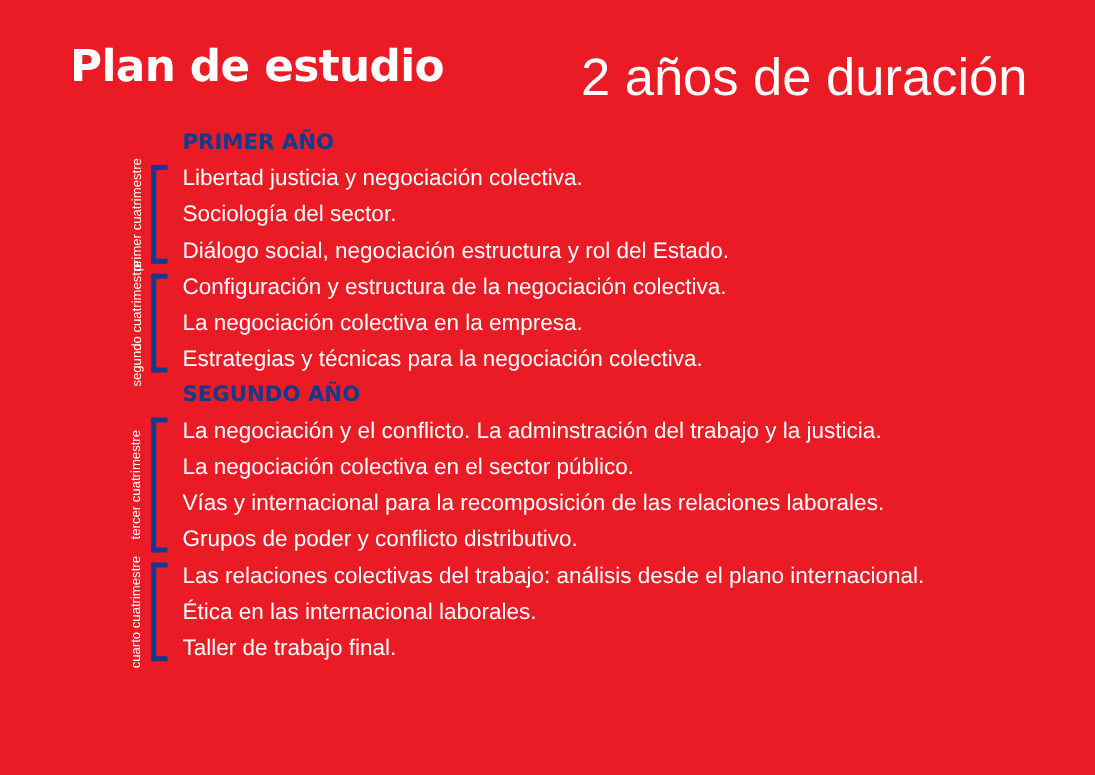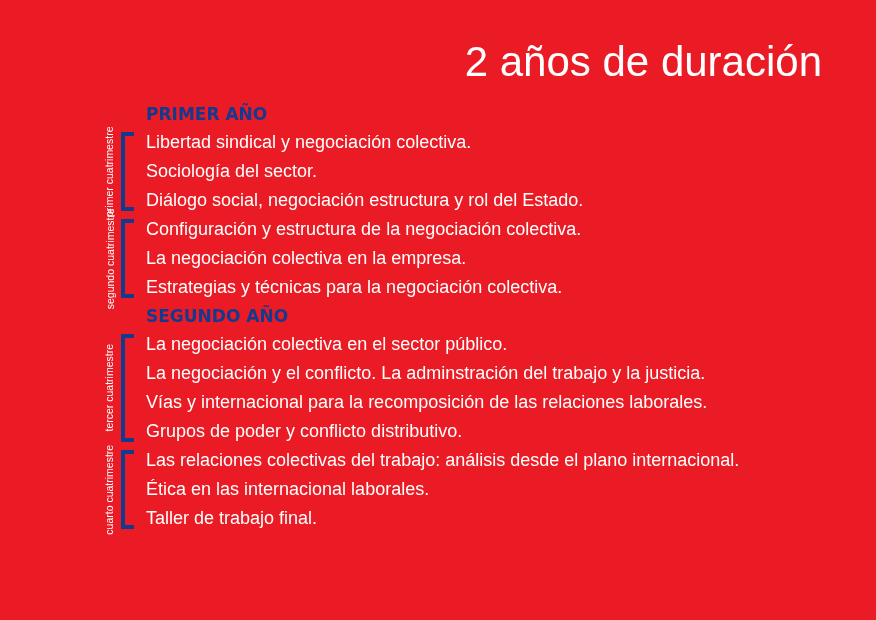--- a/index.html
+++ b/index.html
@@ -115,33 +115,34 @@
     font-family: "Liberation Sans", sans-serif;
     white-space: nowrap;
   }
 </style>
 </head>
 <body>
 
 <div class="page">
 
   <div class="header">
+    <div class="title">Plan de estudio</div>
     <div class="subtitle">2 años de duración</div>
   </div>
 
   <div class="content">
 
     <div class="year-heading">PRIMER AÑO</div>
 
     <div class="block">
       <div class="bracket-label">
         <span>primer cuatrimestre</span>
       </div>
       <div class="bracket"></div>
-      <div class="course">Libertad sindical y negociación colectiva.</div>
+      <div class="course">Libertad justicia y negociación colectiva.</div>
       <div class="course">Sociología del sector.</div>
       <div class="course">Diálogo social, negociación estructura y rol del Estado.</div>
     </div>
 
     <div class="block">
       <div class="bracket-label">
         <span>segundo cuatrimestre</span>
       </div>
       <div class="bracket"></div>
       <div class="course">Configuración y estructura de la negociación colectiva.</div>
@@ -149,22 +150,22 @@
       <div class="course">Estrategias y técnicas para la negociación colectiva.</div>
     </div>
 
     <div class="year-heading">SEGUNDO AÑO</div>
 
     <div class="block">
       <div class="bracket-label">
         <span>tercer cuatrimestre</span>
       </div>
       <div class="bracket"></div>
+      <div class="course">La negociación y el conflicto. La adminstración del trabajo y la justicia.</div>
       <div class="course">La negociación colectiva en el sector público.</div>
-      <div class="course">La negociación y el conflicto. La adminstración del trabajo y la justicia.</div>
       <div class="course">Vías y internacional para la recomposición de las relaciones laborales.</div>
       <div class="course">Grupos de poder y conflicto distributivo.</div>
     </div>
 
     <div class="block">
       <div class="bracket-label">
         <span>cuarto cuatrimestre</span>
       </div>
       <div class="bracket"></div>
       <div class="course">Las relaciones colectivas del trabajo: análisis desde el plano internacional.</div>

